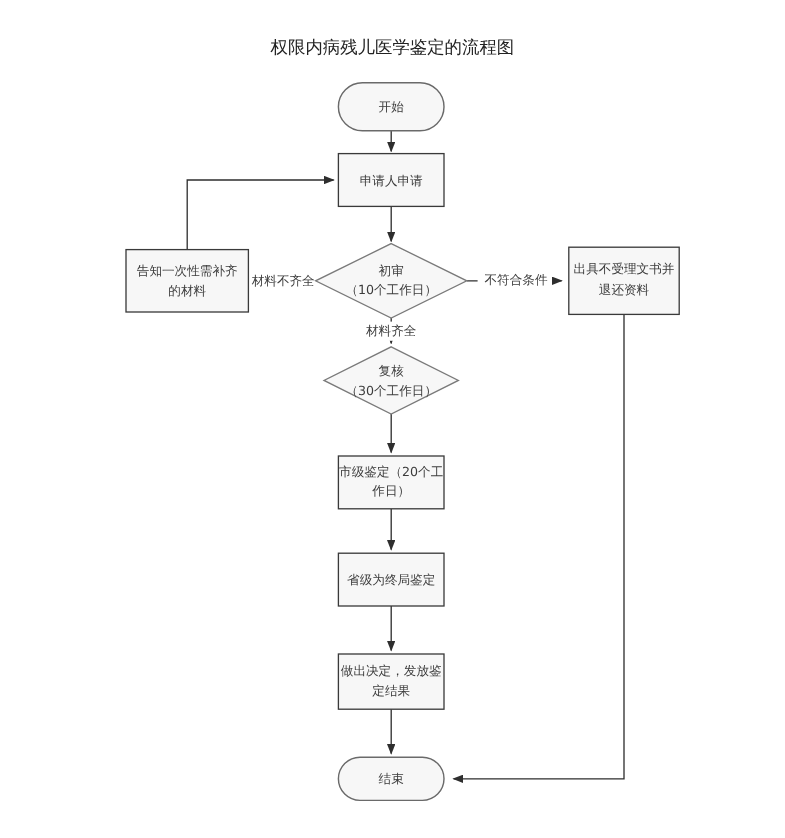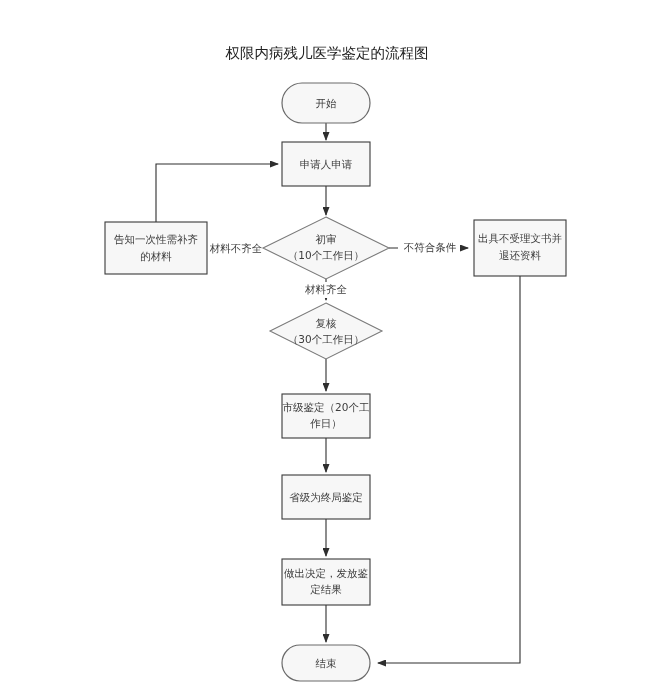--- a/index.html
+++ b/index.html
@@ -10,21 +10,21 @@
   body {
     width: 654px;
     height: 698px;
     font-family: "DejaVu Sans", "Liberation Sans", sans-serif;
     overflow: hidden;
     position: relative;
   }
   #chart-root {
     position: absolute;
     left: 0;
-    top: 18px;
+    top: 4px;
     width: 654px;
     height: 494px;
   }
   .page-title {
     font-size: 14.5px;
     fill: #222222;
     text-anchor: middle;
     font-family: "DejaVu Sans", "Liberation Sans", sans-serif;
   }
   .node-shape {

